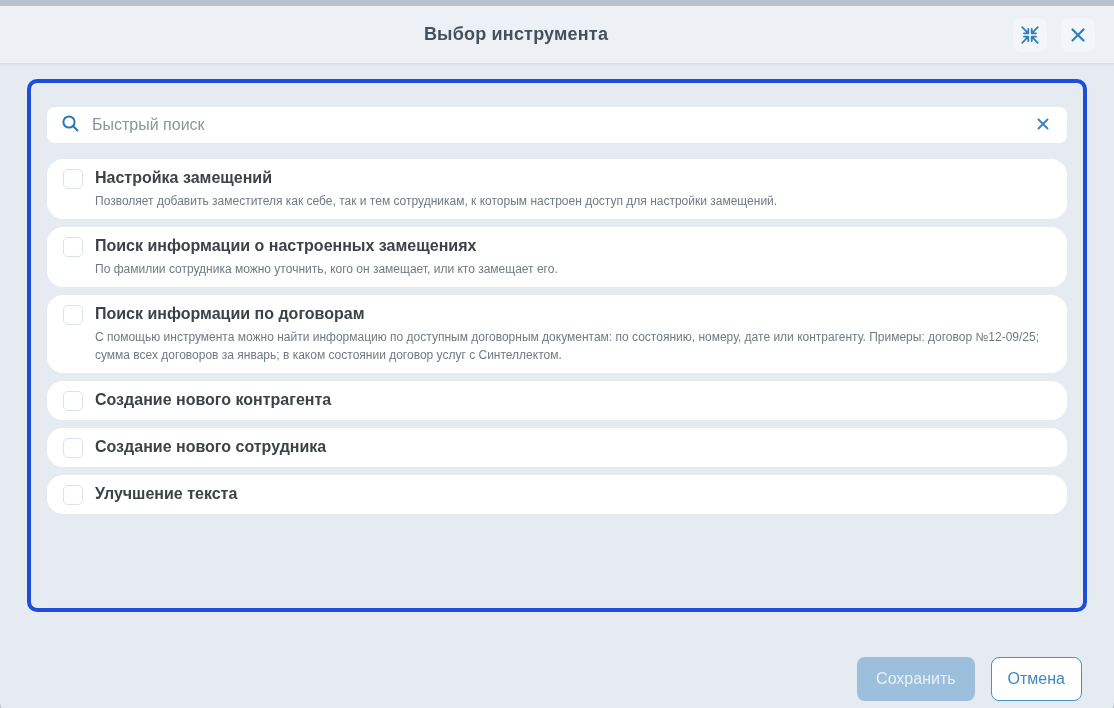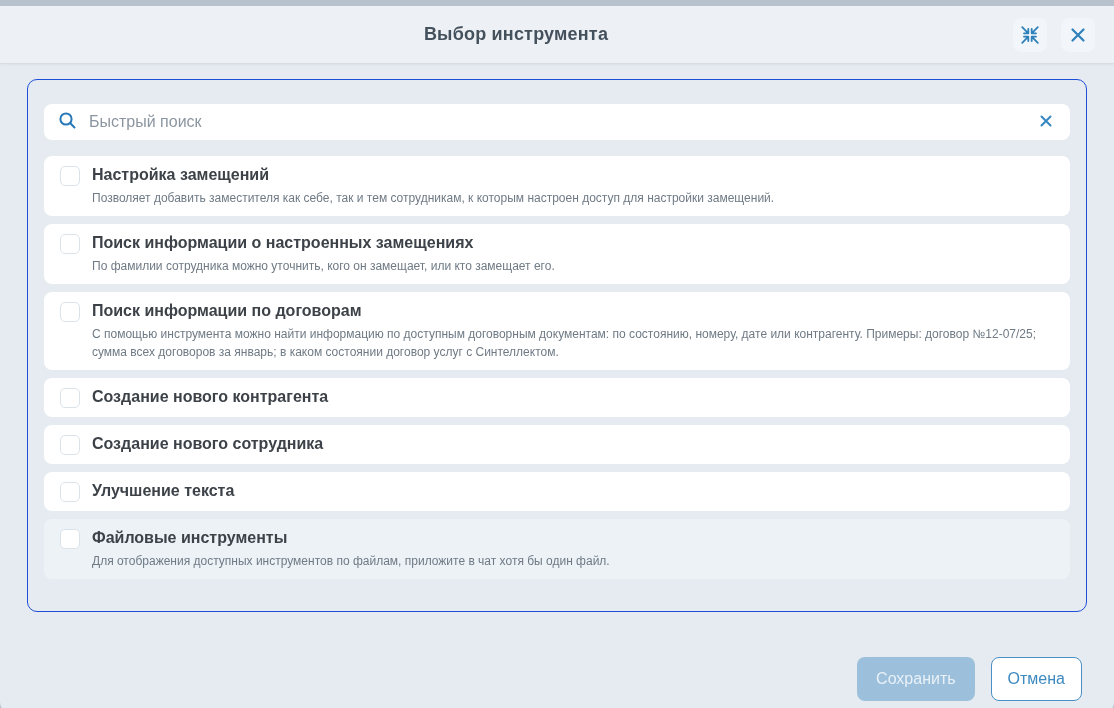--- a/index.html
+++ b/index.html
@@ -40,21 +40,21 @@
   .icon-btn svg { display:block; }
 
   .content {
     flex:1;
     padding:15px 27px 0 27px;
     display:flex; flex-direction:column;
     box-sizing:border-box;
   }
   .panel {
     height:533px; box-sizing:border-box;
-    border:1px solid #1d4ed8;
+    border:4px solid #1d4ed8;
     border-radius:10px;
     padding:16px;
   }
   .search-box {
     margin-top:8px;
     height:36px;
     background:#ffffff;
     border-radius:8px;
     display:flex; align-items:center;
     padding:0 14px;
@@ -71,21 +71,21 @@
     border:none; background:transparent; padding:2px; cursor:pointer;
     display:flex; align-items:center; justify-content:center;
   }
 
   .tool-list {
     margin-top:16px;
     display:flex; flex-direction:column; gap:8px;
   }
   .tool-row {
     background:#ffffff;
-    border-radius:8px;
+    border-radius:16px;
     padding:8px 16px 9px 16px;
     display:flex; align-items:flex-start; gap:12px;
     cursor:pointer;
   }
   .tool-row.muted { background:#edf2f7; }
   .checkbox {
     width:20px; height:20px; flex:none;
     box-sizing:border-box;
     border:1px solid #dbe3ea;
     border-radius:5px;
@@ -188,21 +188,21 @@
           <div class="tool-text">
             <div class="tool-title">Поиск информации о настроенных замещениях</div>
             <div class="tool-desc">По фамилии сотрудника можно уточнить, кого он замещает, или кто замещает его.</div>
           </div>
         </div>
 
         <div class="tool-row">
           <span class="checkbox"></span>
           <div class="tool-text">
             <div class="tool-title">Поиск информации по договорам</div>
-            <div class="tool-desc">С помощью инструмента можно найти информацию по доступным договорным документам: по состоянию, номеру, дате или контрагенту. Примеры: договор №12-07/25; сумма всех договоров за январь; в каком состоянии договор услуг с Синтеллектом.</div>
+            <div class="tool-desc">С помощью инструмента можно найти информацию по доступным договорным документам: по состоянию, номеру, дате или контрагенту. Примеры: договор №12-09/25; сумма всех договоров за январь; в каком состоянии договор услуг с Синтеллектом.</div>
           </div>
         </div>
 
         <div class="tool-row">
           <span class="checkbox"></span>
           <div class="tool-text">
             <div class="tool-title">Создание нового контрагента</div>
           </div>
         </div>
 
@@ -213,27 +213,20 @@
           </div>
         </div>
 
         <div class="tool-row">
           <span class="checkbox"></span>
           <div class="tool-text">
             <div class="tool-title">Улучшение текста</div>
           </div>
         </div>
 
-        <div class="tool-row muted">
-          <span class="checkbox"></span>
-          <div class="tool-text">
-            <div class="tool-title">Файловые инструменты</div>
-            <div class="tool-desc">Для отображения доступных инструментов по файлам, приложите в чат хотя бы один файл.</div>
-          </div>
-        </div>
 
       </div>
     </div>
 
     <div class="footer">
       <button class="btn btn-save" disabled="">Сохранить</button>
       <button class="btn btn-cancel">Отмена</button>
     </div>
   </div>
 

